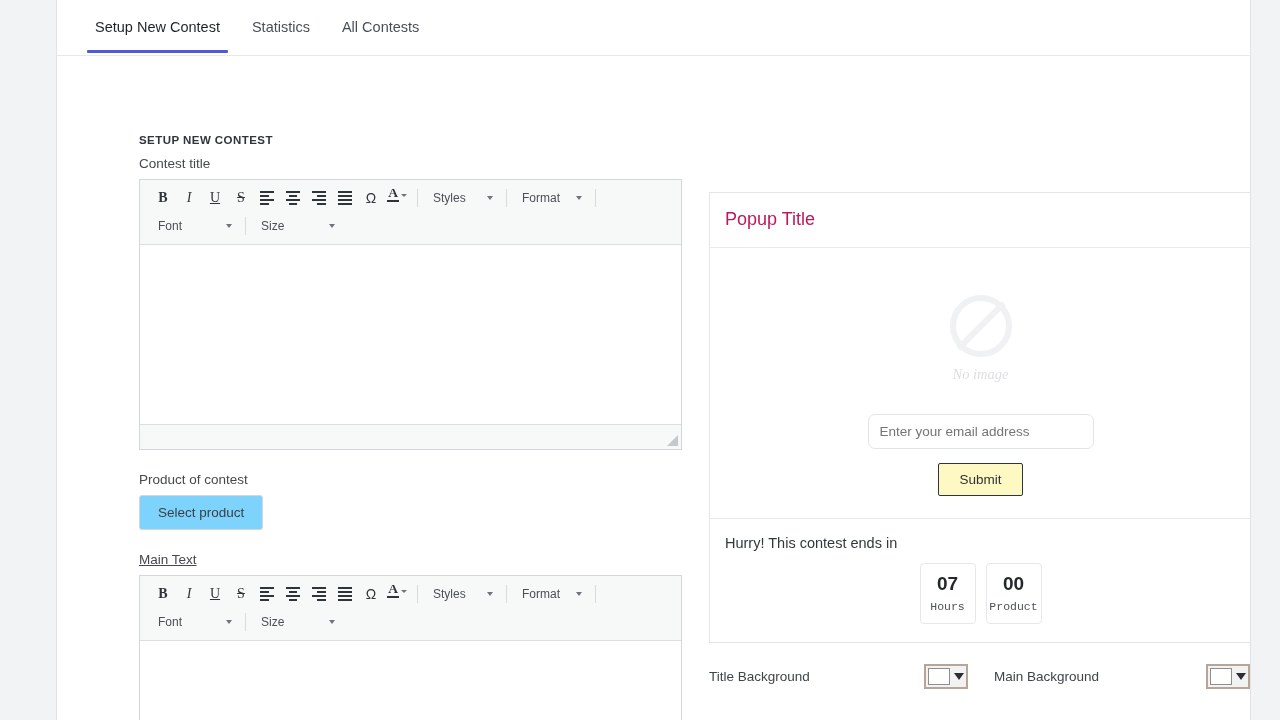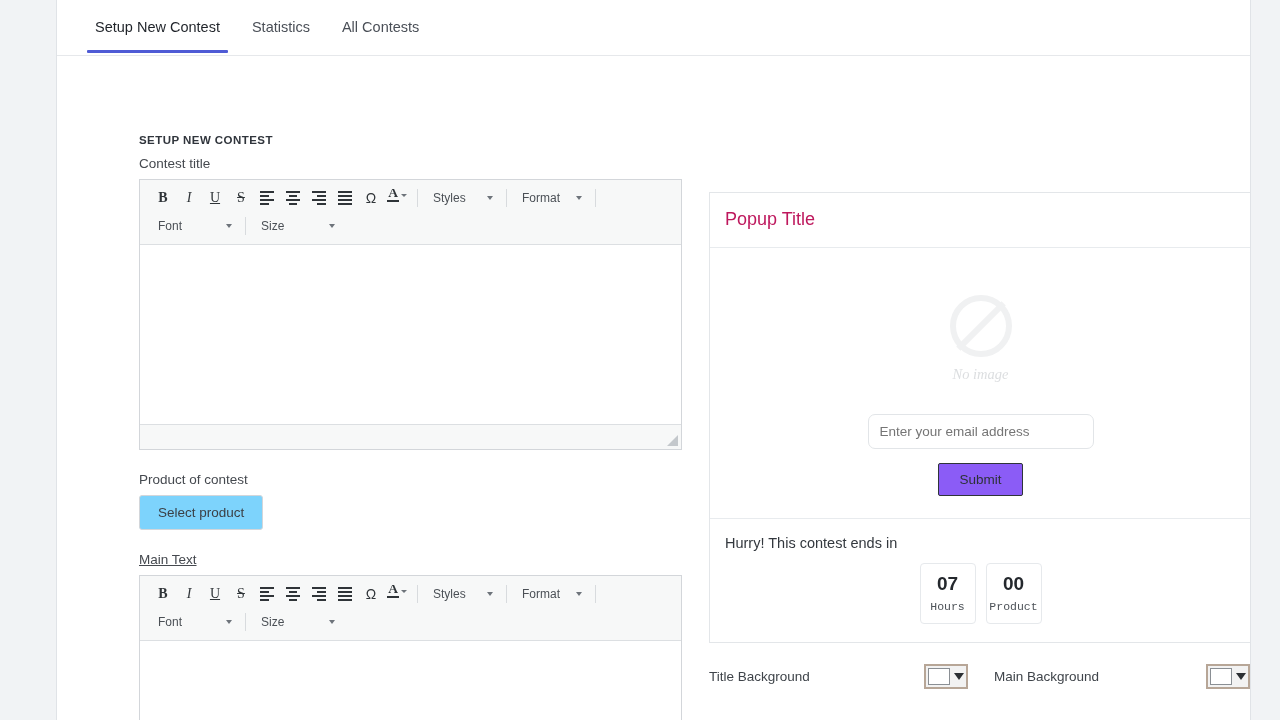--- a/index.html
+++ b/index.html
@@ -192,21 +192,21 @@
     border: 1px solid #e2e5e8;
     border-radius: 7px;
     outline: none;
   }
   .submit-wrap { text-align: center; margin-top: 14px; }
   .btn-submit {
     padding: 8px 20px;
     font-size: 13.5px;
     font-family: "Liberation Sans", sans-serif;
     color: #2d3237;
-    background: #8b5cf6;
+    background: #fef9c3;
     border: 1px solid #2f3439;
     border-radius: 2px;
     cursor: pointer;
   }
   .popup-footer {
     border-top: 1px solid #e8ebee;
     padding: 16px 15px 18px 15px;
   }
   .footer-text { font-size: 14.5px; color: #33383e; }
   .countdown {

